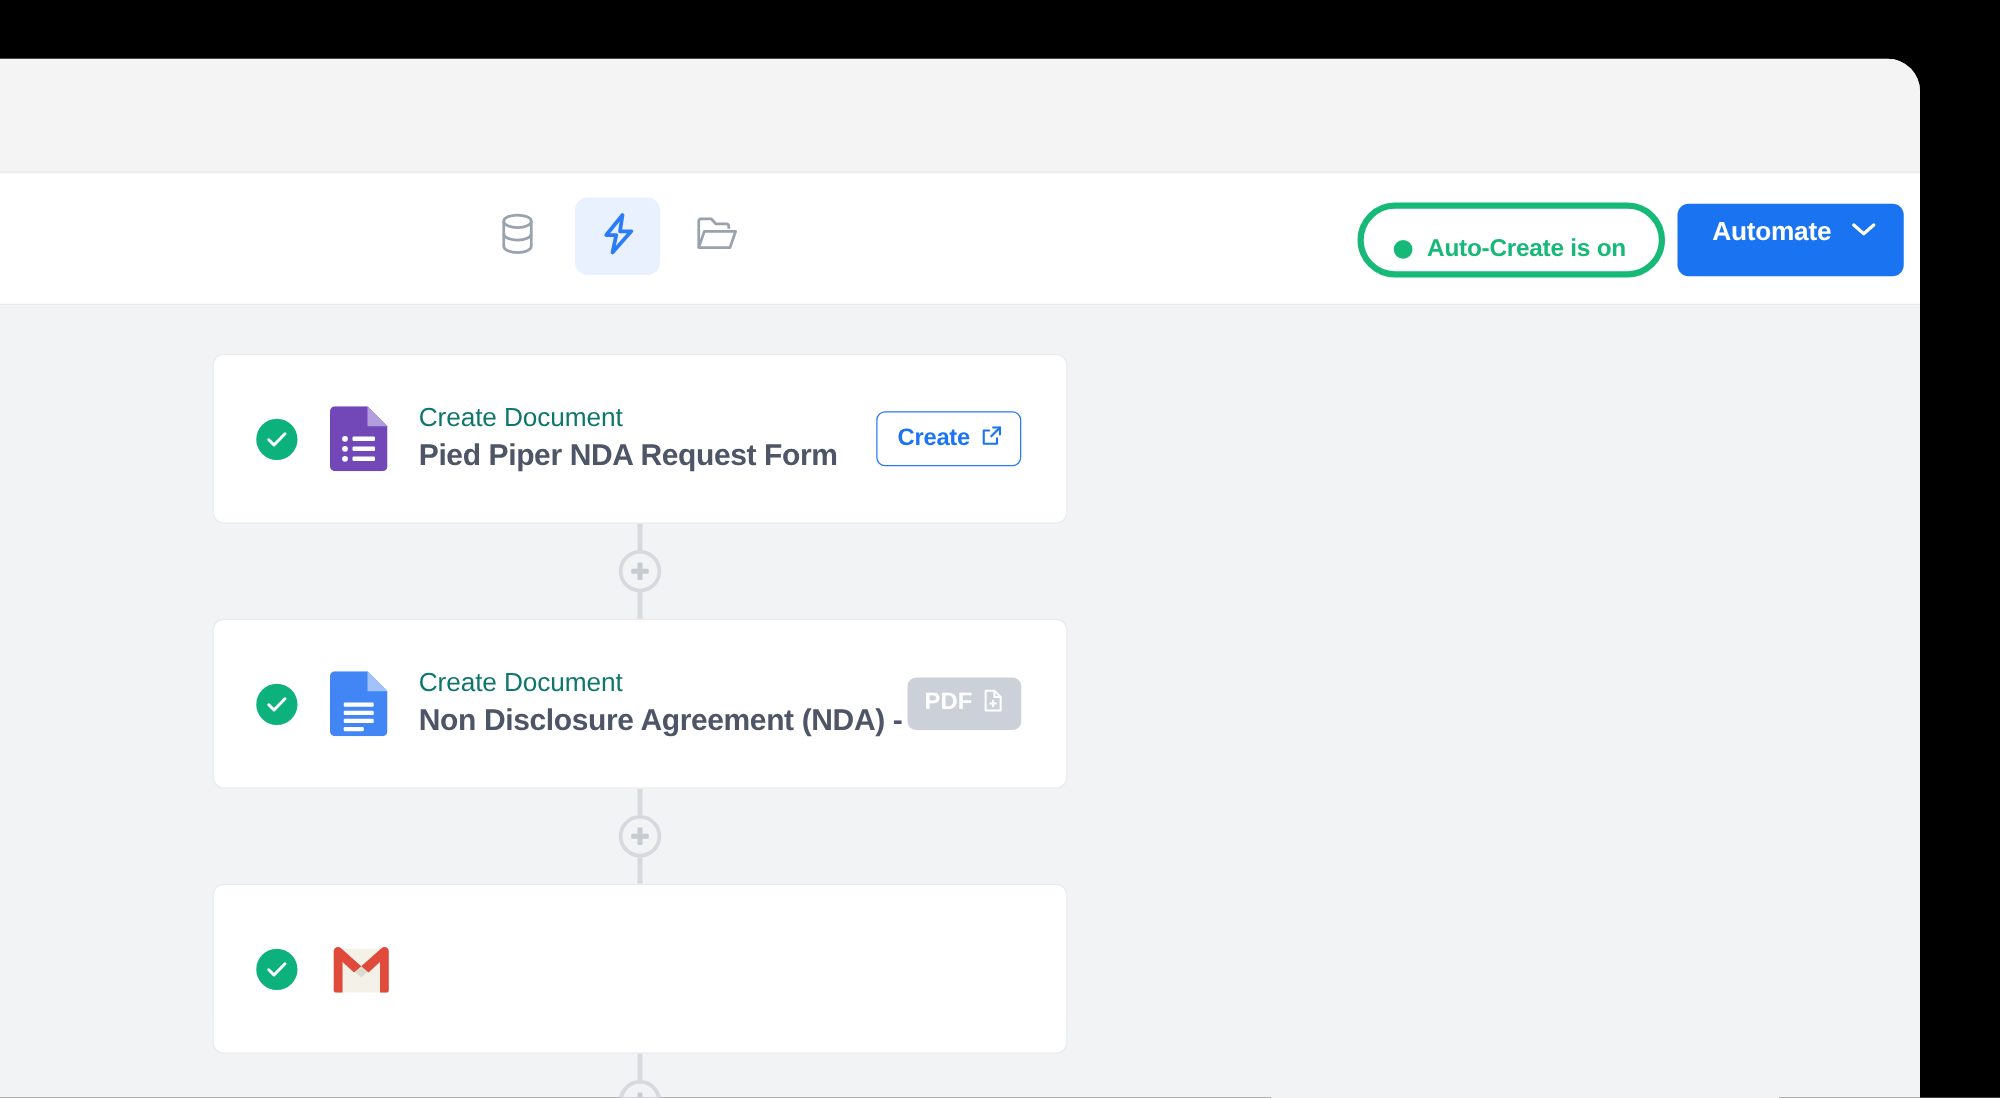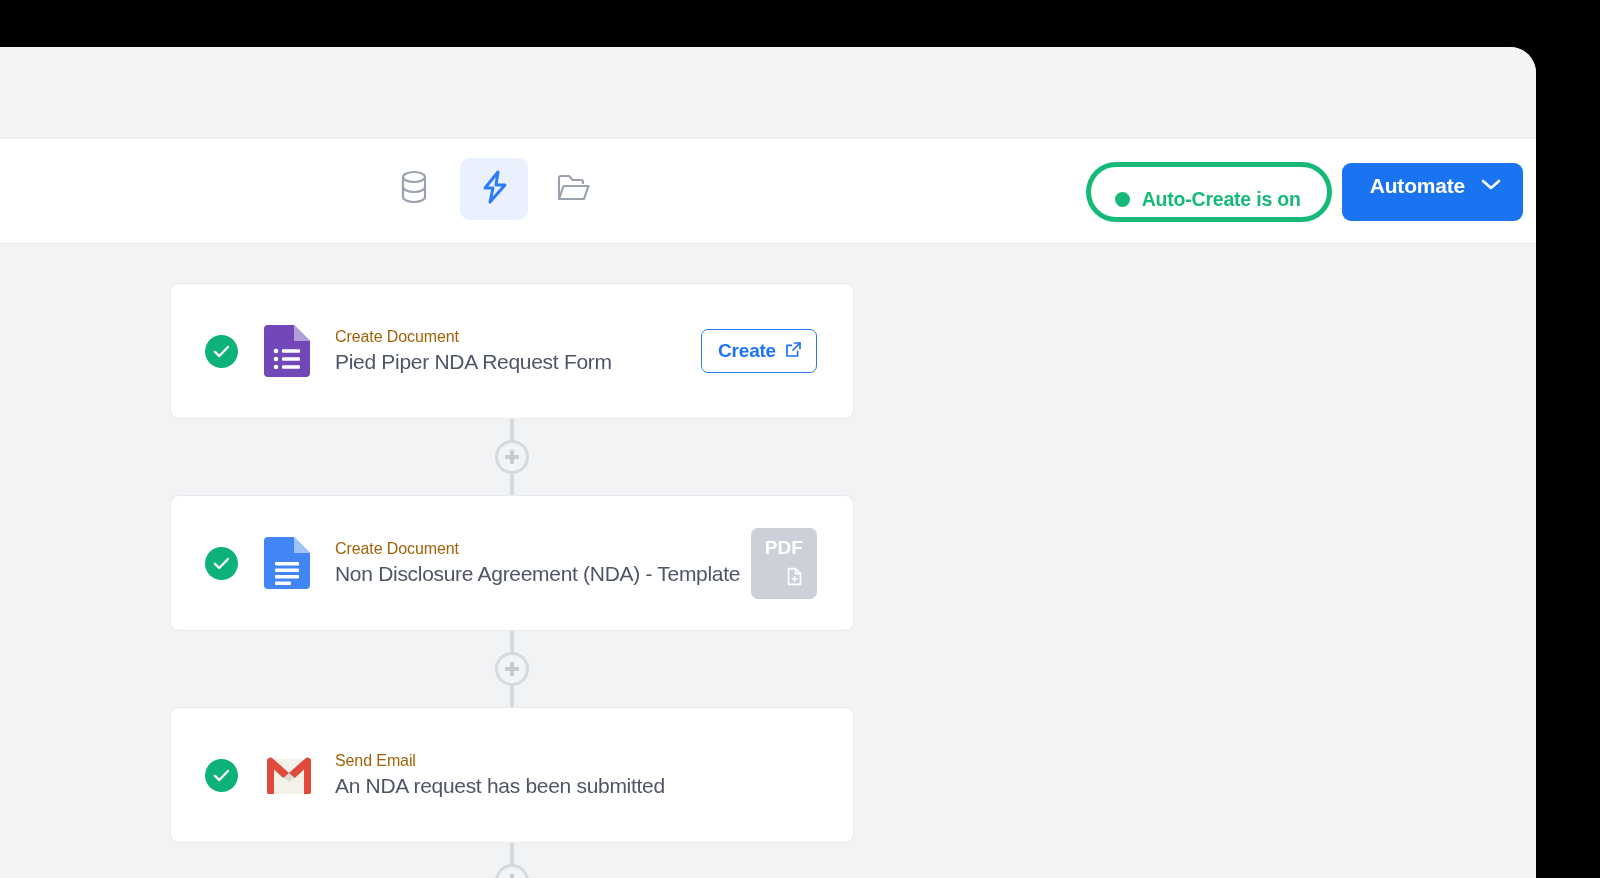--- a/index.html
+++ b/index.html
@@ -144,30 +144,30 @@
 
   .app-icon {
     width: 46px; height: 52px;
     flex: 0 0 auto;
     margin-right: 25px;
     position: relative;
   }
 
   .card-text { flex: 1 1 auto; min-width: 0; }
   .card-label {
-    color: #a16207;
-    font-size: 16px;
+    color: #0f766e;
+    font-size: 21px;
     letter-spacing: -0.1px;
     margin-bottom: 4px;
     white-space: nowrap;
   }
   .card-title {
     color: #4e5566;
-    font-size: 21px;
-    font-weight: normal;
+    font-size: 24px;
+    font-weight: bold;
     letter-spacing: -0.3px;
     white-space: nowrap;
     overflow: hidden;
   }
 
   .card-action { flex: 0 0 auto; padding-right: 36px; }
 
   .respond-btn {
     display: inline-flex; align-items: center; gap: 9px;
     border: 1px solid #2a7bf2;
@@ -178,27 +178,26 @@
     white-space: nowrap;
   }
   .respond-label {
     color: #1b74f2;
     font-size: 19px;
     font-weight: bold;
     letter-spacing: -0.2px;
   }
 
   .pdf-badge {
-    display: inline-flex; align-items: flex-end; gap: 8px;
+    display: inline-flex; align-items: flex-start; gap: 8px;
     background: #ccd1d9;
     border-radius: 7px;
     padding: 9px 14px;
     cursor: pointer;
     white-space: nowrap;
-    flex-direction: column;
   }
   .pdf-label {
     color: #ffffff;
     font-size: 19px;
     font-weight: bold;
     letter-spacing: 0.1px;
   }
 
   
   .connector {
@@ -390,24 +389,20 @@
         </div>
         <div class="app-icon">
           <svg width="50" height="46" viewBox="0 0 50 46" style="margin-top:3px">
             <path d="M3 7h44v35H3z" fill="#f4f1e8"></path>
             <path d="M3 42V9c0-3 3.4-4.5 5.6-2.6L25 21 41.4 6.4C43.6 4.5 47 6 47 9v33h-7V17L25 30 10 17v25z" fill="#dcdbd2"></path>
             <path d="M3 42V9c0-3 3.4-4.5 5.6-2.6L25 21l-5.5 5.2L10 17.5V42z" fill="#e8ddd7" opacity="0"></path>
             <path d="M10 42H5a2 2 0 0 1-2-2V9c0-3 3.4-4.5 5.6-2.6L25 21 19.2 26 10 17.6z" fill="#e04a3b"></path>
             <path d="M40 42h5a2 2 0 0 0 2-2V9c0-3-3.4-4.5-5.6-2.6L25 21l5.8 5 9.2-8.4z" fill="#e04a3b"></path>
           </svg>
         </div>
-        <div class="card-text">
-          <div class="card-label">Send Email</div>
-          <div class="card-title">An NDA request has been submitted</div>
-        </div>
       </div>
 
       <div class="connector last">
         <span class="line"></span>
         <span class="plus-btn"></span>
       </div>
 
     </div>
   </div>
 </div>

